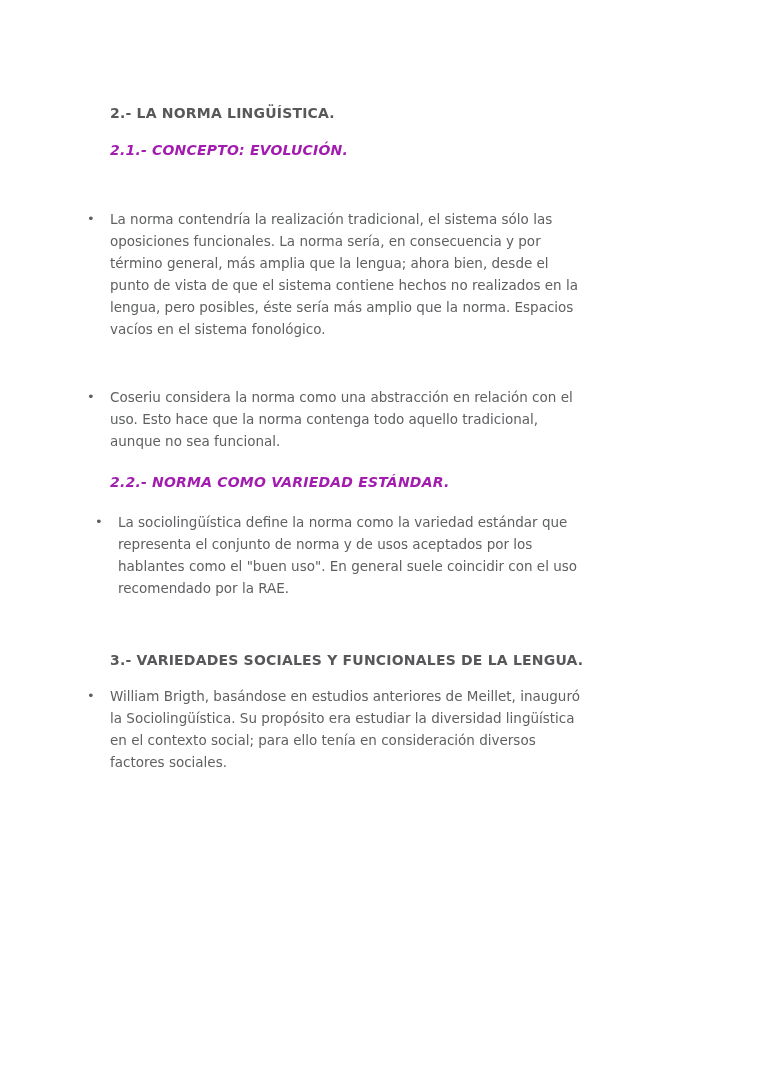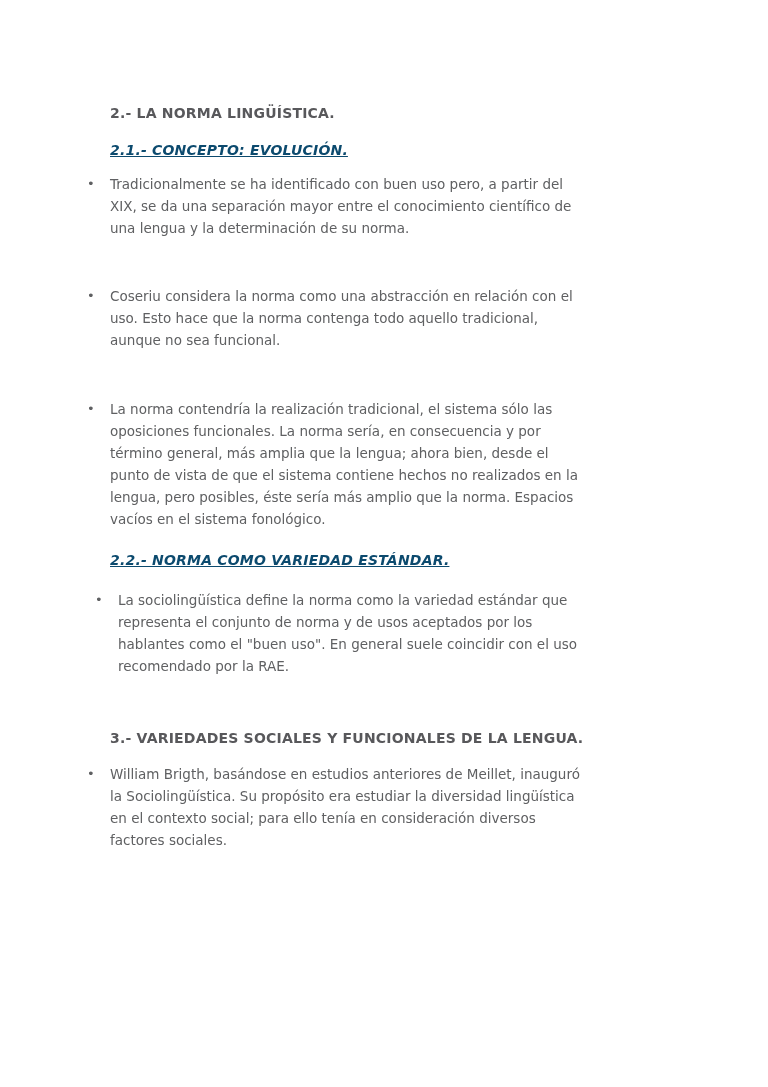--- a/index.html
+++ b/index.html
@@ -23,24 +23,23 @@
     font-weight: bold;
     color: #58585b;
     white-space: pre-line;
     letter-spacing: 0.2px;
   }
   .h2 {
     font-size: 14px;
     line-height: 22px;
     font-weight: bold;
     font-style: italic;
-    color: #0c4a6e;
+    color: #a21caf;
     white-space: pre-line;
     letter-spacing: 0.2px;
-    text-decoration: underline;
   }
   .bullet {
     position: relative;
     font-size: 13.5px;
     line-height: 22px;
     color: #5f6062;
     white-space: pre-line;
   }
   .bullet::before {
     content: "\2022";
@@ -63,34 +62,31 @@
 </head>
 <body>
 
 <div class="page">
   <div class="content">
 
     <div class="h1">2.- LA NORMA LINGÜÍSTICA.</div>
 
     <div class="h2 mt15">2.1.- CONCEPTO: EVOLUCIÓN.</div>
 
-    <div class="bullet mt12">Tradicionalmente se ha identificado con buen uso pero, a partir del
-XIX, se da una separación mayor entre el conocimiento científico de
-una lengua y la determinación de su norma.</div>
-
-    <div class="bullet mt46">Coseriu considera la norma como una abstracción en relación con el
-uso. Esto hace que la norma contenga todo aquello tradicional,
-aunque no sea funcional.</div>
 
     <div class="bullet mt47">La norma contendría la realización tradicional, el sistema sólo las
 oposiciones funcionales. La norma sería, en consecuencia y por
 término general, más amplia que la lengua; ahora bien, desde el
 punto de vista de que el sistema contiene hechos no realizados en la
 lengua, pero posibles, éste sería más amplio que la norma. Espacios
 vacíos en el sistema fonológico.</div>
+
+    <div class="bullet mt46">Coseriu considera la norma como una abstracción en relación con el
+uso. Esto hace que la norma contenga todo aquello tradicional,
+aunque no sea funcional.</div>
 
     <div class="h2 mt27">2.2.- NORMA COMO VARIEDAD ESTÁNDAR.</div>
 
     <div class="bullet mt18">La sociolingüística define la norma como la variedad estándar que
 representa el conjunto de norma y de usos aceptados por los
 hablantes como el "buen uso". En general suele coincidir con el uso
 recomendado por la RAE.</div>
 
     <div class="h1 mt40">3.- VARIEDADES SOCIALES Y FUNCIONALES DE LA LENGUA.</div>
 

